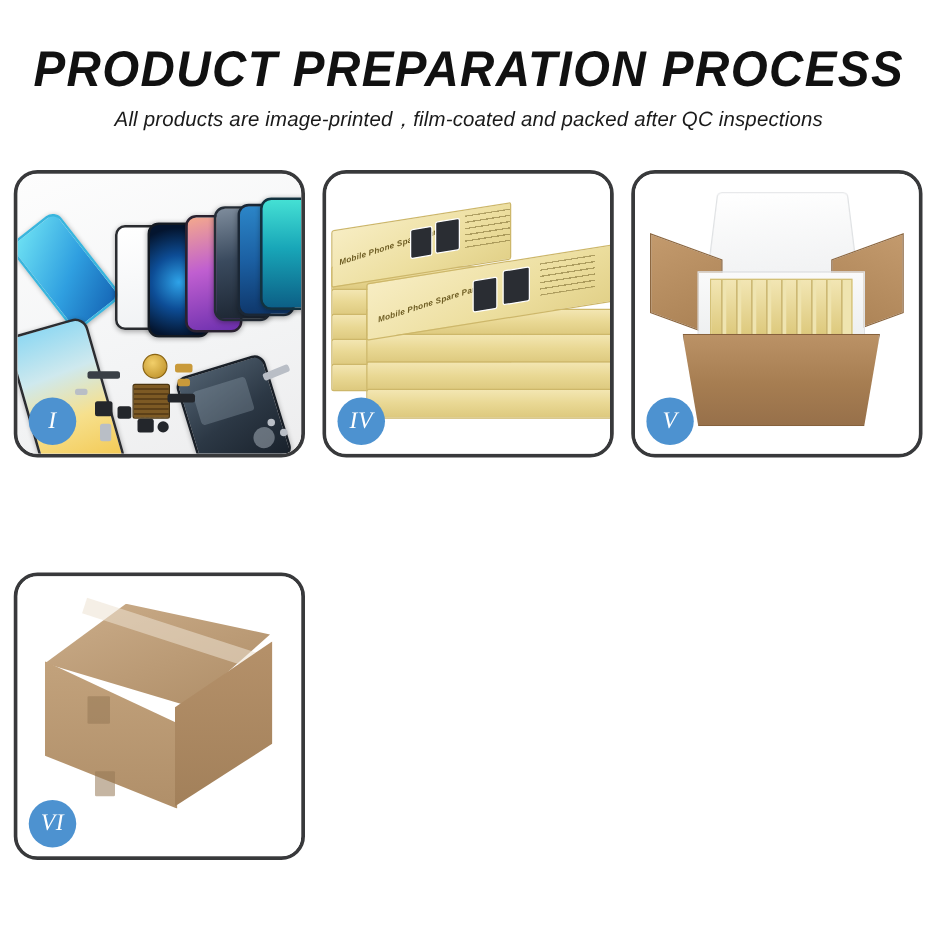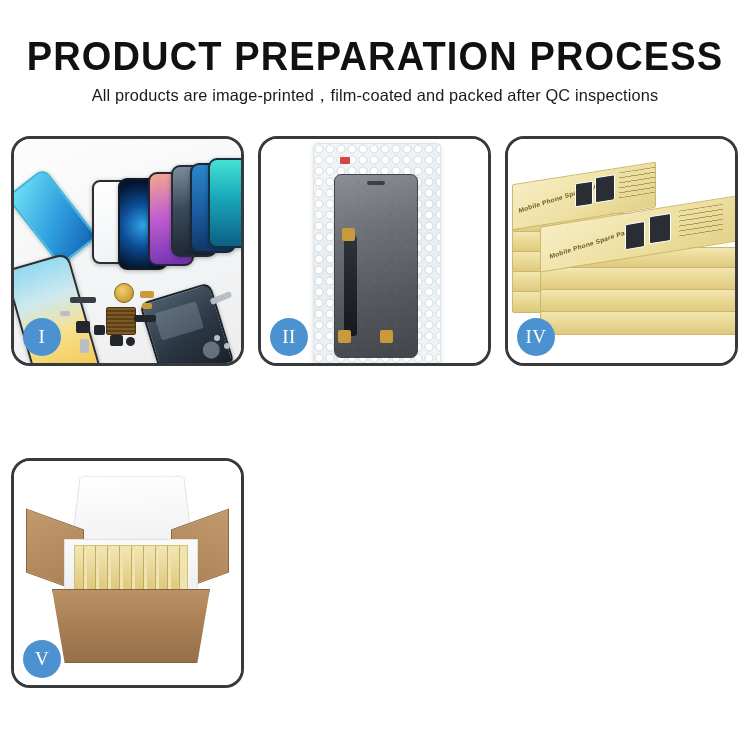--- a/index.html
+++ b/index.html
@@ -11,20 +11,21 @@
     height: 750px;
     background: #ffffff;
     font-family: "Liberation Sans", sans-serif;
     overflow: hidden;
   }
   .page {
     position: relative;
     width: 604px;
     height: 750px;
     background: #ffffff;
+    font-style: italic;
   }
 
   
   .header {
     position: absolute;
     top: 34px;
     left: 0;
     width: 750px;
     text-align: center;
   }
@@ -501,33 +502,20 @@
         <div class="chip dark round" style="left:112px; top:198px; width:9px; height:9px;"></div>
         <div class="chip pale" style="left:46px; top:172px; width:10px; height:5px;"></div>
         <div class="chip pale round" style="left:200px; top:196px; width:6px; height:6px;"></div>
         <div class="chip pale round" style="left:210px; top:204px; width:6px; height:6px;"></div>
         <div class="chip pale" style="left:196px; top:156px; width:22px; height:6px; transform:rotate(-22deg);"></div>
 
         <div class="badge">I</div>
       </div>
     </div>
 
-    <div class="panel">
-      <div class="panel-photo p2">
-        <div class="bubblebag">
-          <div class="lcd"></div>
-          <div class="red-tab"></div>
-          <div class="flex-cable"></div>
-          <div class="flex-connector" style="left:28px; top:84px;"></div>
-          <div class="flex-connector" style="left:24px; top:186px;"></div>
-          <div class="flex-connector" style="left:66px; top:186px;"></div>
-        </div>
-        <div class="badge">II</div>
-      </div>
-    </div>
 
 
     <div class="panel">
       <div class="panel-photo p4">
         <div class="stack">
 
           <div class="ybox" style="left:2px;  top:58px;  width:142px; height:18px;"></div>
           <div class="ybox" style="left:2px;  top:76px;  width:142px; height:20px;"></div>
           <div class="ybox" style="left:2px;  top:96px;  width:142px; height:20px;"></div>
           <div class="ybox" style="left:2px;  top:116px; width:142px; height:20px;"></div>
@@ -572,15 +560,28 @@
             <i style="left:60px;"></i>
           <i style="left:72px;"></i>
             <i style="left:84px;"></i>
             <i style="left:96px;"></i>
         </div>
         <div class="v-front"></div>
         <div class="badge">V</div>
       </div>
     </div>
 
+    <div class="panel">
+      <div class="panel-photo p6">
+        <div class="carton">
+          <div class="c-top"></div>
+          <div class="c-tape"></div>
+          <div class="c-left"></div>
+          <div class="c-right"></div>
+          <div class="c-label" style="left:42px; top:74px; width:18px; height:22px;"></div>
+          <div class="c-label" style="left:48px; top:134px; width:16px; height:20px;"></div>
+        </div>
+        <div class="badge">VI</div>
+      </div>
+    </div>
 
   </div>
 </div>
 
 </body></html>

